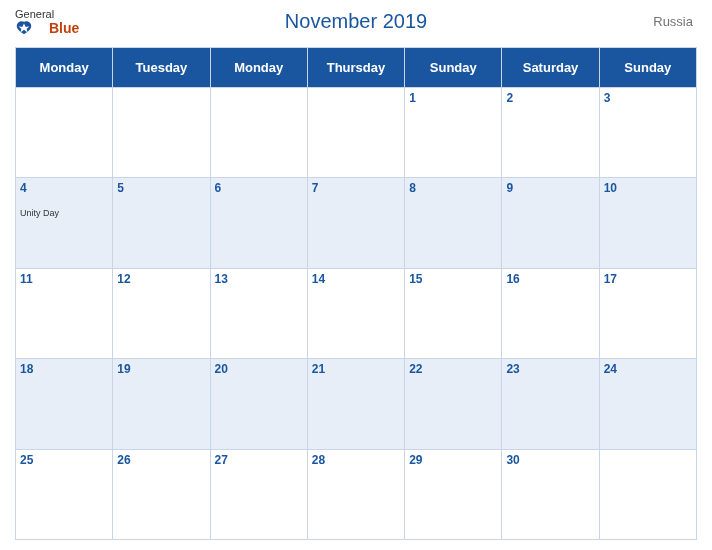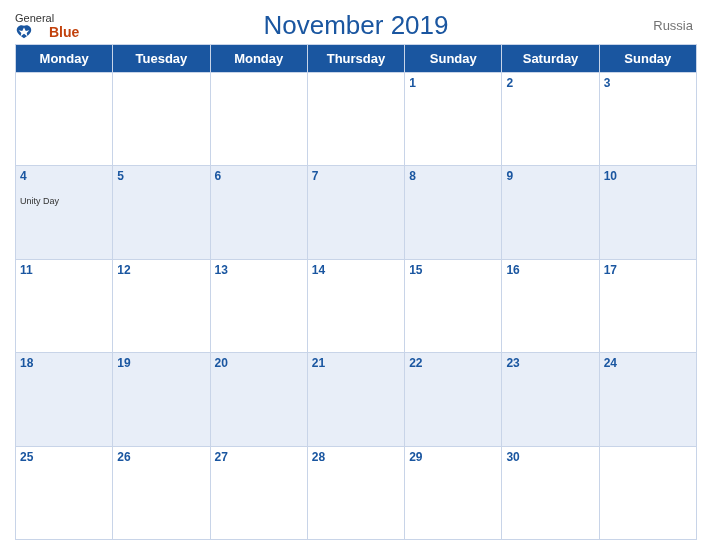--- a/index.html
+++ b/index.html
@@ -12,21 +12,21 @@
       flex-direction: column;
       align-items: center;
       padding: 10px 15px 10px 15px;
     }
     .header {
       width: 100%;
       display: flex;
       align-items: center;
       justify-content: center;
       position: relative;
-      margin-bottom: 3px;
+      margin-bottom: 14px;
     }
     .logo {
       position: absolute;
       left: 0;
       display: flex;
       flex-direction: column;
       align-items: flex-start;
     }
     .logo-general {
       font-size: 11px;
@@ -39,21 +39,21 @@
       font-weight: bold;
       display: flex;
       align-items: flex-end;
       gap: 16px;
     }
     .logo-bird {
       width: 18px;
       height: 16px;
     }
     .title {
-      font-size: 26px;
+      font-size: 20px;
       color: #1a56a0;
       font-weight: normal;
       text-align: center;
     }
     .country {
       position: absolute;
       right: 4px;
       font-size: 13px;
       color: #737373;
     }
@@ -61,21 +61,21 @@
       width: 100%;
       border-collapse: collapse;
       flex: 1;
     }
     .calendar th {
       background-color: #1a56a0;
       color: #fff;
       font-size: 13px;
       font-weight: bold;
       text-align: center;
-      padding: 6px 4px;
+      padding: 12px 4px;
       border: 1px solid #c8d4e8;
     }
     .calendar td {
       border: 1px solid #c8d4e8;
       vertical-align: top;
       padding: 3px 4px;
       width: calc(100% / 7);
       height: 72px;
       background: #fff;
     }

